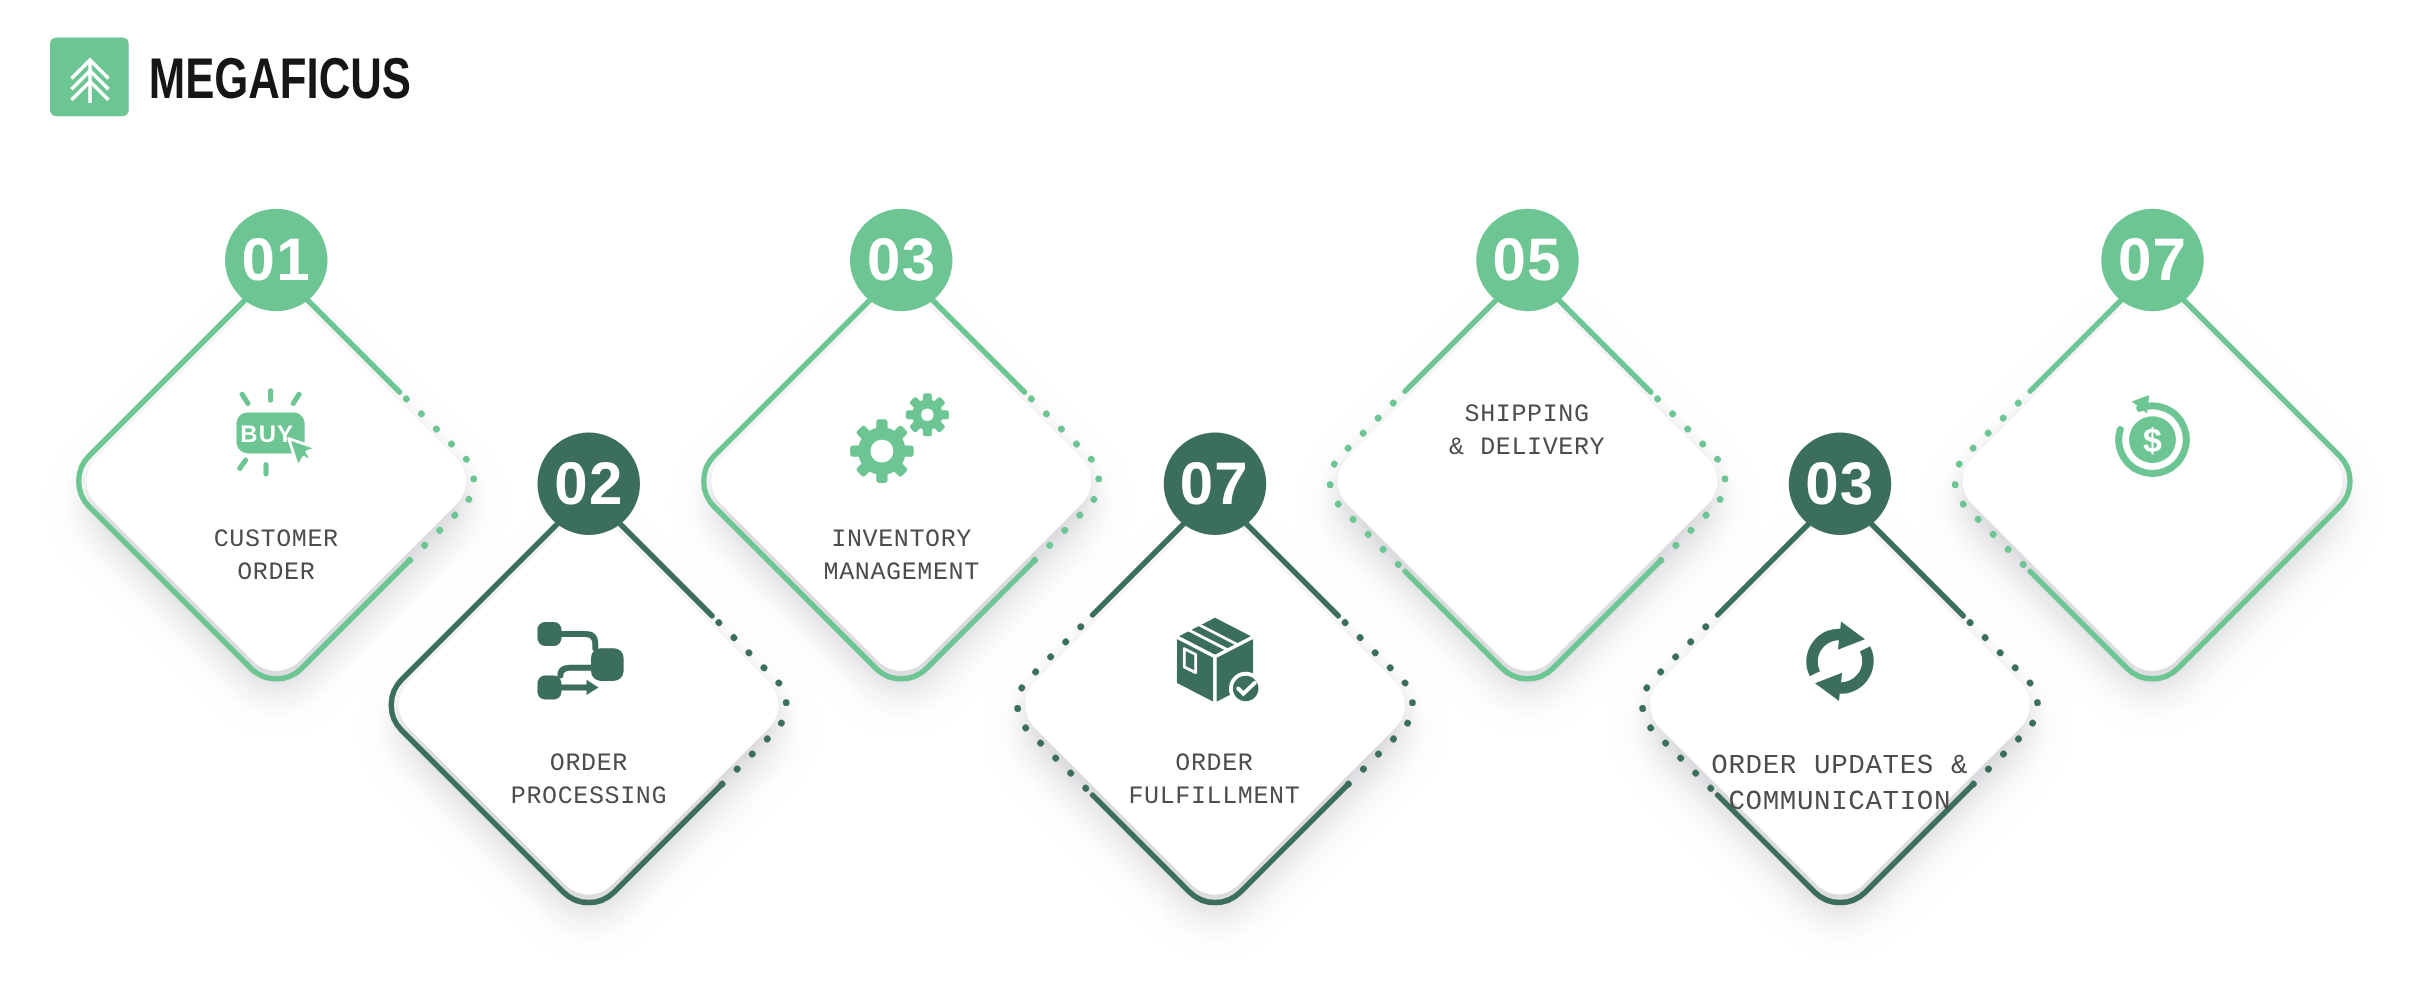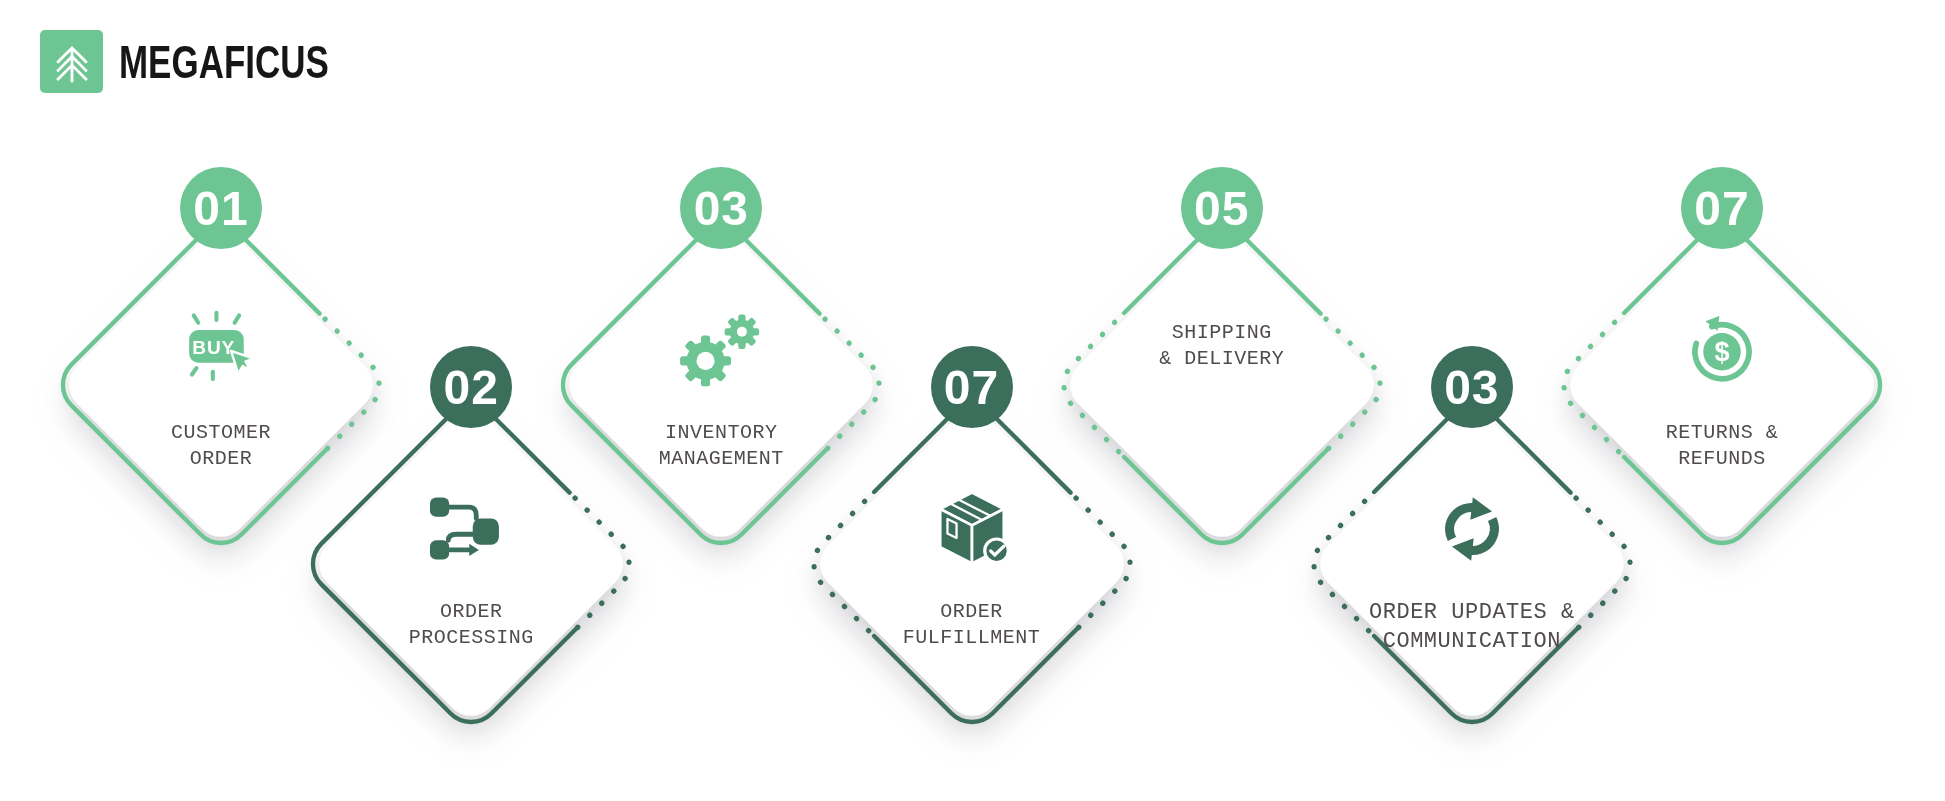--- a/index.html
+++ b/index.html
@@ -280,22 +280,20 @@
         <div class="icon-wrap">
 
           <svg width="96" height="90" viewBox="0 0 110 92">
             <circle cx="55" cy="48" r="31" fill="none" stroke="var(--c)" stroke-width="6.5" stroke-linecap="round" stroke-dasharray="167 28" transform="rotate(-112 55 48)"></circle>
             <path d="M36,13 L52,7 L50,24 Z" fill="var(--c)"></path>
             <circle cx="55" cy="48" r="21.5" fill="var(--c)"></circle>
             <text x="55" y="59" text-anchor="middle" font-size="31" font-weight="bold" fill="#ffffff">$</text>
           </svg>
 
         </div>
-        <div class="label">RETURNS &amp;
-REFUNDS</div>
       </div>
 
       <div class="badge">
         <span>07</span>
       </div>
     </div>
     </div>
 
 </div>
 

